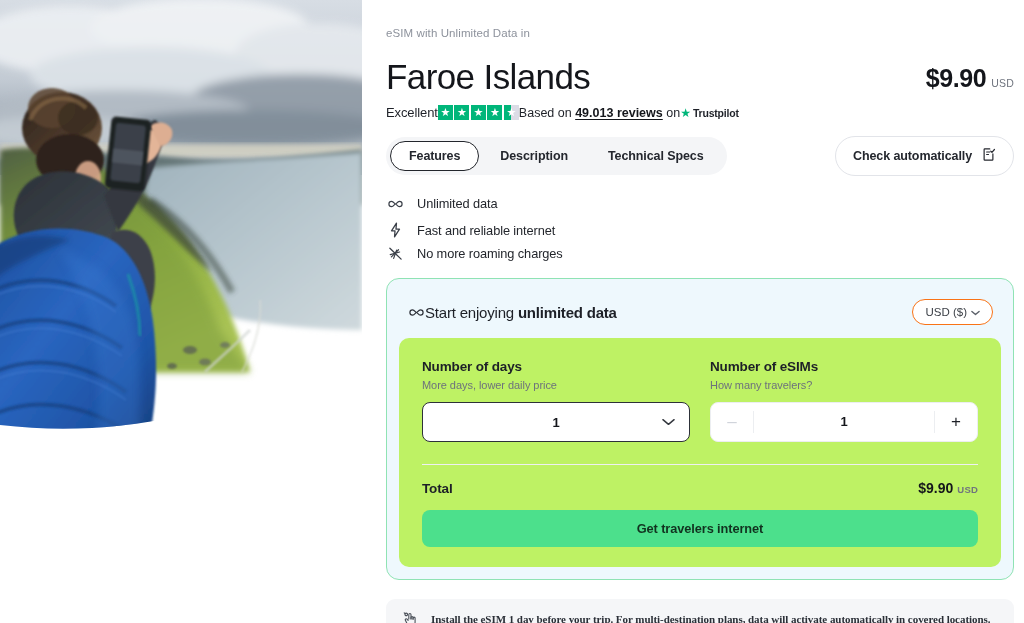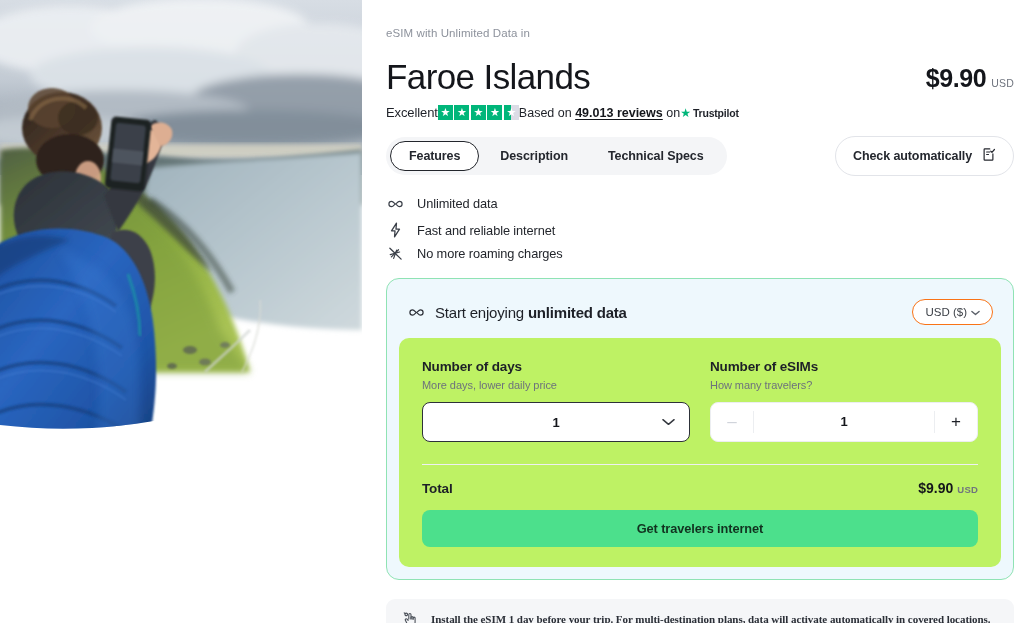--- a/index.html
+++ b/index.html
@@ -190,21 +190,21 @@
     background: #eef8fd;
     padding: 12px;
     width: 628px;
   }
   .buy-head {
     display: flex;
     align-items: center;
     justify-content: space-between;
     padding: 8px 8px 13px 9px;
   }
-  .buy-head-left { display: flex; align-items: center; gap: 10px; }
+  .buy-head-left { display: flex; align-items: center; }
   .inf-icon { color: #2c3038; display: flex; align-items: center; }
   .buy-title {
     font-size: 15px;
     color: #1d2027;
     letter-spacing: -.2px;
   }
   .buy-title b { font-weight: 700; }
   .currency-btn {
     display: flex; align-items: center; gap: 4px;
     background: #fff;

